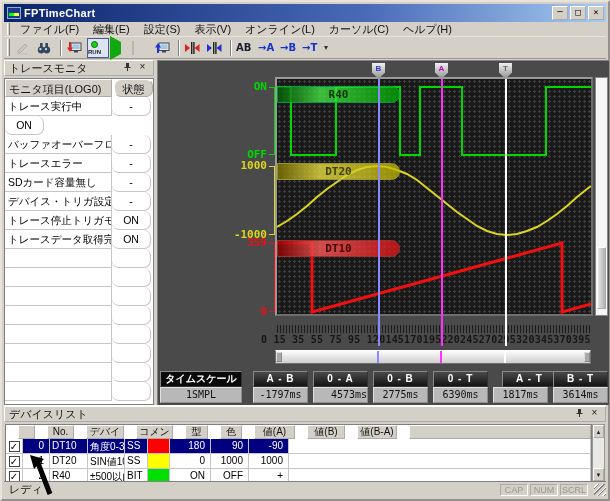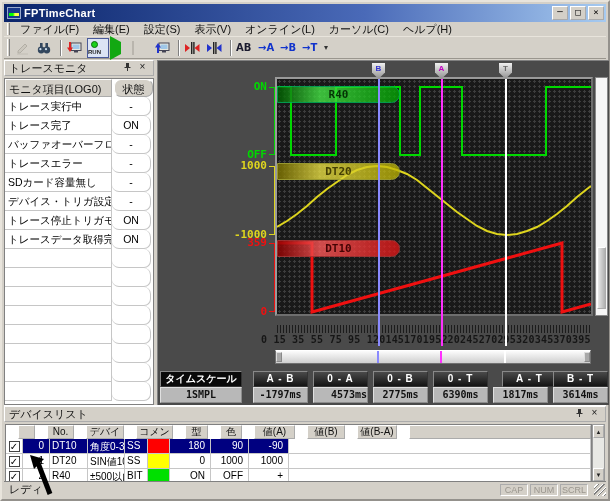--- a/index.html
+++ b/index.html
@@ -77,21 +77,21 @@
   .ruler-labels { position:absolute; left:103px; top:273px; width:340px; height:12px; color:#161616;
     font-family:"DejaVu Sans Mono",monospace; font-weight:bold; font-size:10px; letter-spacing:.2px; white-space:nowrap; }
   .slider { position:absolute; left:117px; top:289px; width:316px; height:14px;
     background:linear-gradient(#fcfcfc,#cfcfcf); border:1px solid #707070; border-top-color:#fff; }
   .slider-cap { position:absolute; top:1px; width:6px; height:10px; background:#a8a8a8; border:1px outset #ddd; }
   .slider-tick { position:absolute; top:290px; width:2px; height:12px; }
   .ts-header,.m-header { position:absolute; height:16px; background:linear-gradient(#4a4a4a,#141414); color:#fff;
     border:1px outset #888; text-align:center; font-weight:bold; font-size:10px; line-height:14px; letter-spacing:1px; }
   .ts-header { background:#0a0a0a; letter-spacing:0; }
   .ts-value,.m-value { position:absolute; height:16px; background:#b8b8b8; color:#111; border:1px outset #e0e0e0;
-    text-align:center; font-weight:bold; font-size:10px; line-height:14px; font-family:"DejaVu Sans Mono",monospace; }
+    text-align:center; font-weight:normal; font-size:10px; line-height:14px; font-family:"DejaVu Sans Mono",monospace; }
   .vscroll { position:absolute; left:437px; top:16px; width:13px; height:239px; background:#f6f6f6; border:1px solid #888; }
   .vthumb { position:absolute; left:1px; width:9px; background:linear-gradient(90deg,#e8e8e8,#b0b0b0); border:1px outset #fff; }
 
   
   .device-panel { position:absolute; left:2px; top:403px; right:2px; height:78px; background:#d4d0c8; border-top:1px solid #fff; }
   .dl-table { position:absolute; left:1px; top:18px; right:14px; bottom:1px; background:#fff; border:1px solid #808080; }
   .dl-hrow { display:flex; height:14px; }
   .dl-hcell { background:#d4d0c8; border:1px outset #fff; font-size:10px; text-align:center; color:#111; overflow:hidden; line-height:12px;margin-left:12px; }
   .dl-row { display:flex; height:15px; background:#fff; }
   .dl-cell { border-right:1px solid #c6c6c6; border-bottom:1px solid #c6c6c6; font-size:10px; padding:1px 3px 0 2px;
@@ -254,21 +254,20 @@
       <div class="tm-hrow">
         <div class="tm-hcell tm-item">モニタ項目(LOG0)</div>
         <div class="tm-hcell tm-status">状態</div>
       </div>
       <div id="tm-body">
           <div class="tm-row">
             <div class="tm-cell tm-item">トレース実行中</div>
             <div class="tm-cell tm-status">-</div>
           </div>
           <div class="tm-row">
-            <div class="tm-cell tm-item">トレース完了</div>
             <div class="tm-cell tm-status">ON</div>
           </div>
           <div class="tm-row">
             <div class="tm-cell tm-item">バッファオーバーフロー</div>
             <div class="tm-cell tm-status">-</div>
           </div>
           <div class="tm-row">
             <div class="tm-cell tm-item">トレースエラー</div>
             <div class="tm-cell tm-status">-</div>
           </div>

